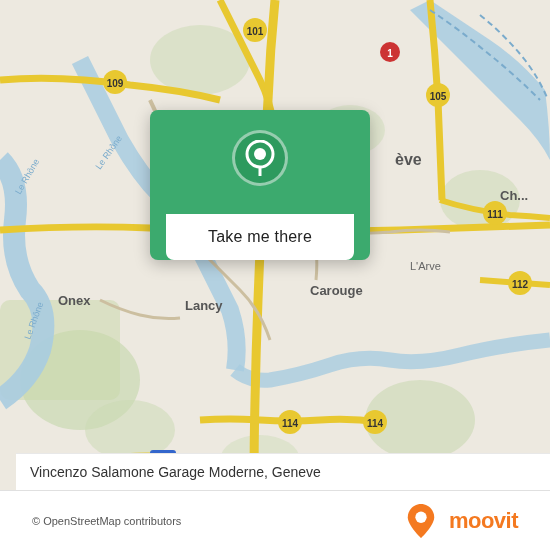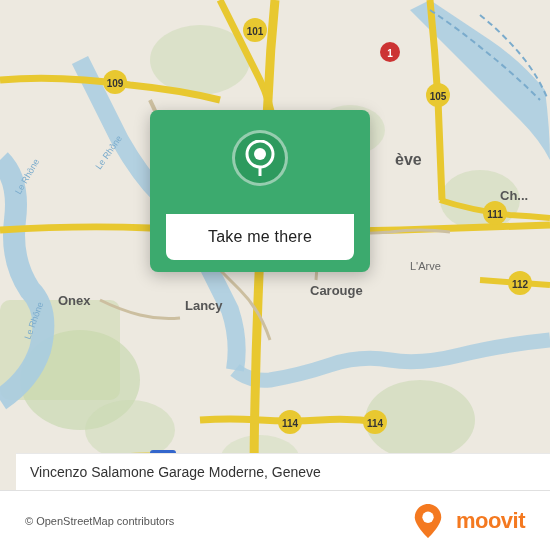--- a/index.html
+++ b/index.html
@@ -32,21 +32,21 @@
     #location-card {
       position: absolute;
       top: 110px;
       left: 150px;
       width: 220px;
       background: #3caa6e;
       border-radius: 8px;
       display: flex;
       flex-direction: column;
       align-items: center;
-      padding: 20px 16px 12px 16px;
+      padding: 20px 16px 0 16px;
       box-shadow: 0 4px 16px rgba(0,0,0,0.25);
     }
 
     #location-icon-wrap {
       width: 56px;
       height: 56px;
       border-radius: 50%;
       border: 3px solid rgba(255,255,255,0.5);
       background: #2d9a5e;
       display: flex;
@@ -73,21 +73,21 @@
       position: absolute;
       bottom: 0;
       left: 0;
       width: 100%;
       height: 60px;
       background: white;
       border-top: 1px solid #e0e0e0;
       display: flex;
       align-items: center;
       justify-content: space-between;
-      padding: 0 25px;
+      padding: 0 32px;
     }
 
     #attribution {
       font-size: 11px;
       color: #555;
     }
 
     #moovit-logo {
       display: flex;
       align-items: center;

